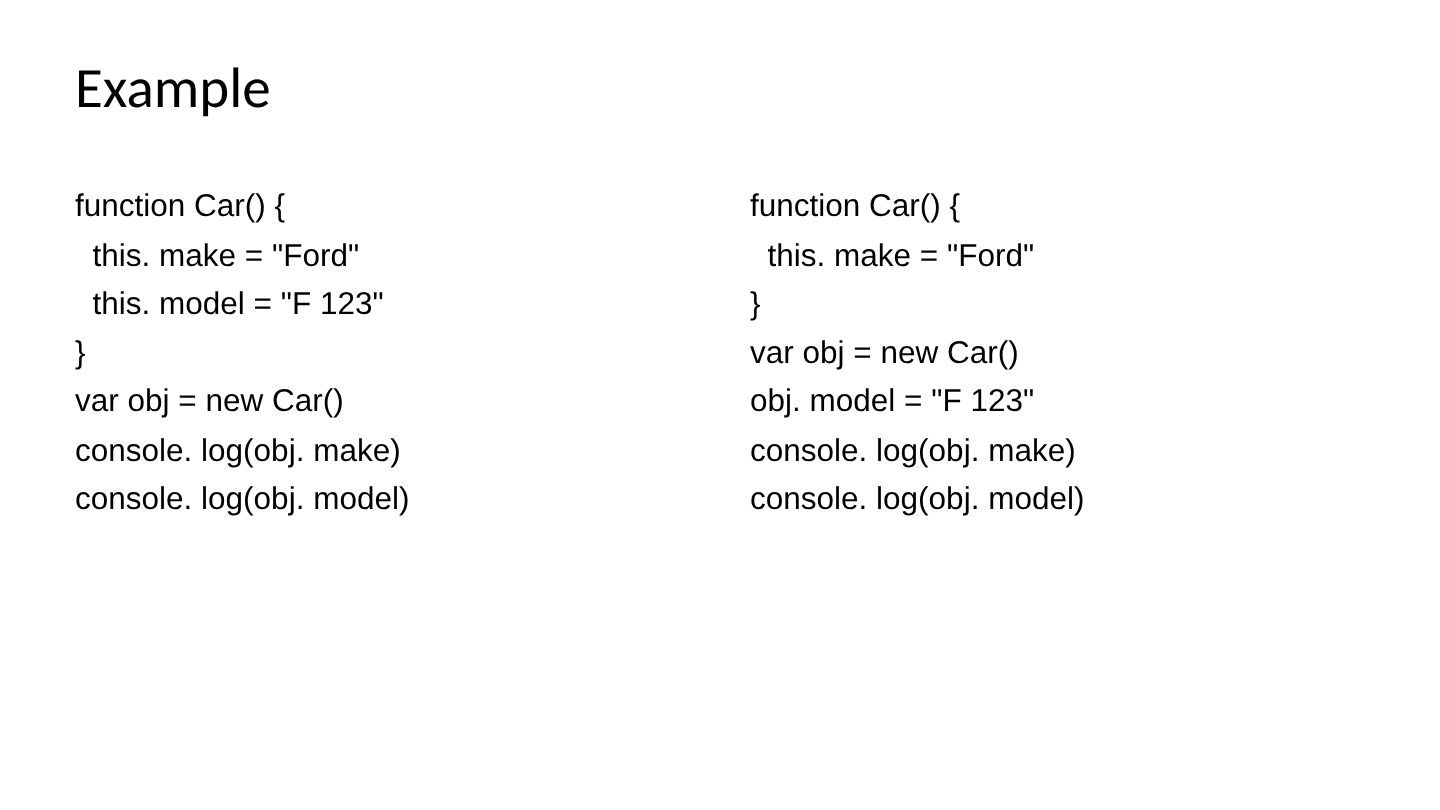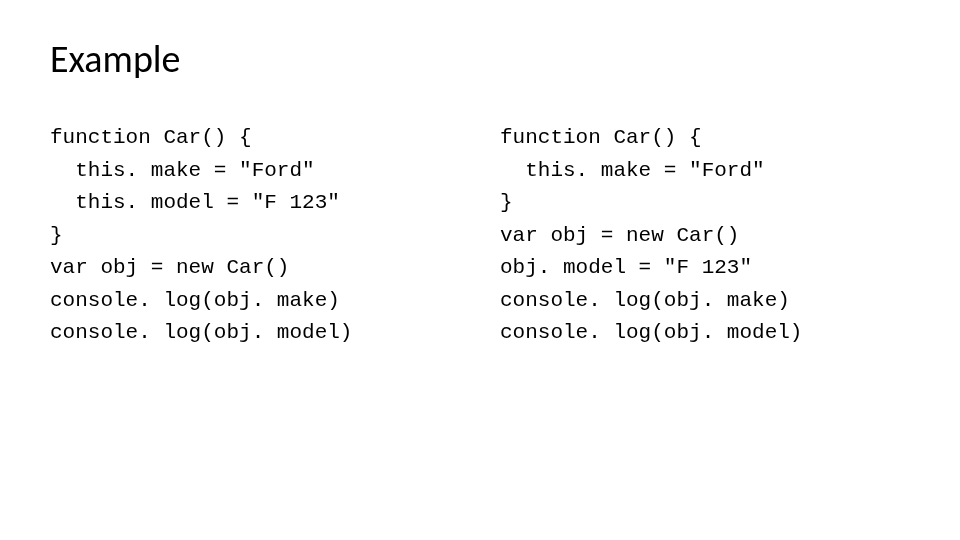--- a/index.html
+++ b/index.html
@@ -20,21 +20,21 @@
   .title {
     font-size: 38px;
     font-weight: 400;
     margin-bottom: 40px;
   }
   .columns {
     display: flex;
     gap: 40px;
   }
   .code-block {
-    font-family: Liberation Mono, monospace;
+    font-family: Liberation Sans, sans-serif;
     font-size: 21px;
     line-height: 1.55;
     white-space: pre;
     flex: 1;
   }
 </style>
 </head>
 <body>
 
 <div class="slide">

